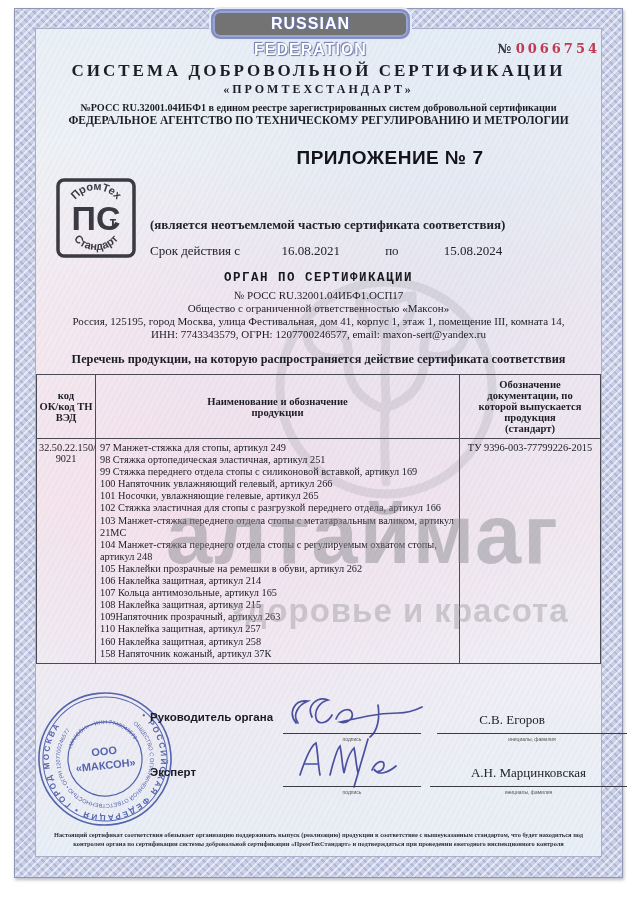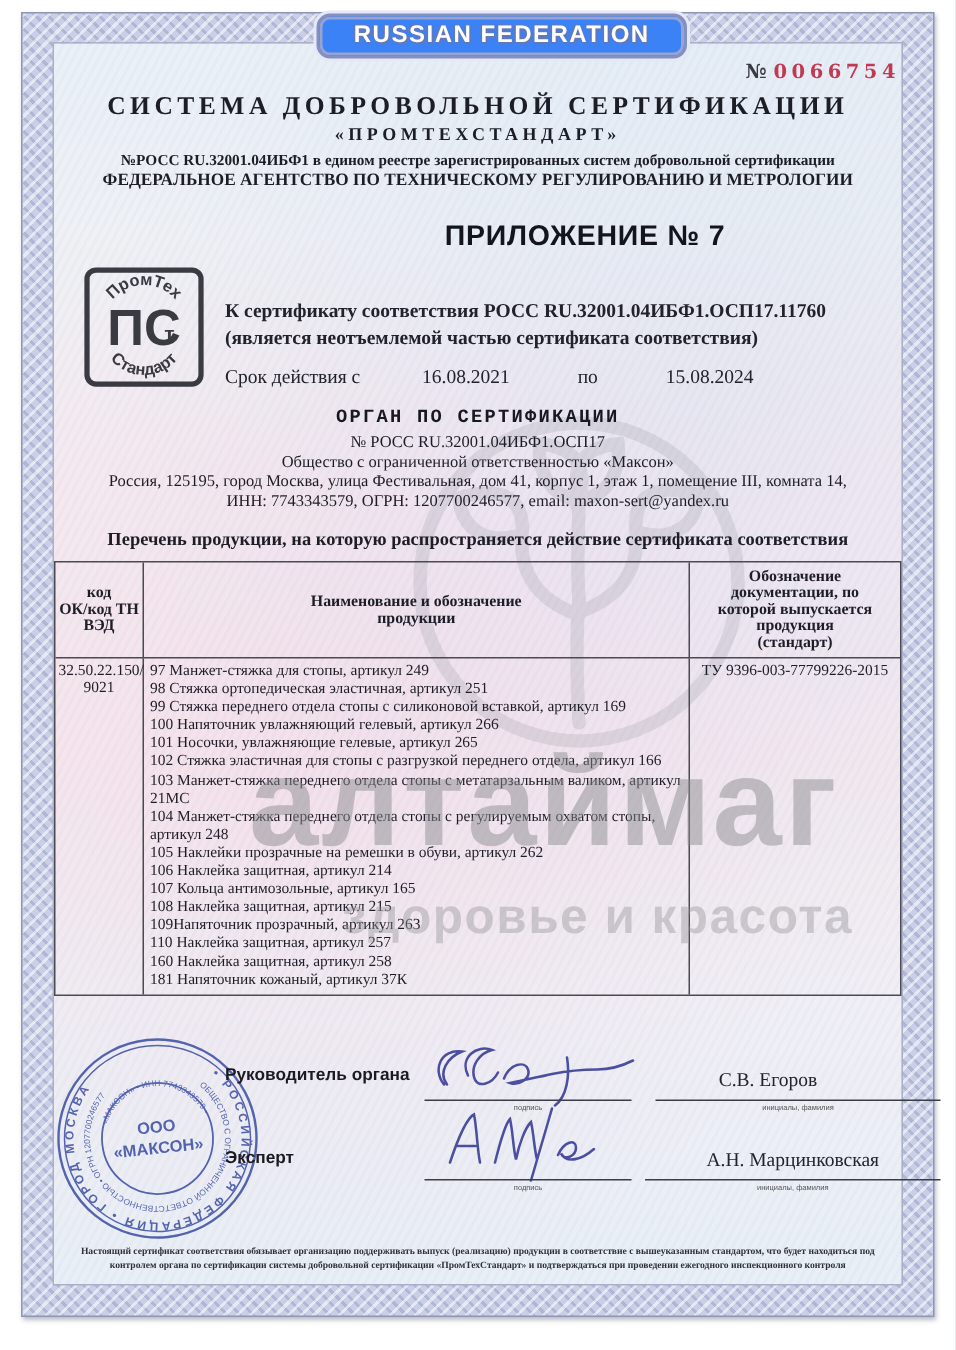--- a/index.html
+++ b/index.html
@@ -16,22 +16,22 @@
   .inner { position:absolute; left:35px; top:28px; width:567px; height:829px;
     border:1px solid #aab0c8;
     background:
       radial-gradient(circle at 30% 60%, rgba(240,200,220,.25), transparent 55%),
       radial-gradient(circle at 75% 30%, rgba(200,215,240,.3), transparent 55%),
       linear-gradient(180deg,#e9f0f7 0%,#eef1f5 14%,#f5ebf1 34%,#f6e9ef 58%,#f0eff5 78%,#e8eff6 100%);
   }
   .inner::after { content:""; position:absolute; inset:0;
     background:repeating-linear-gradient(118deg, rgba(150,165,200,.06) 0 2px, transparent 2px 5px); }
 
-  .banner { position:absolute; left:211px; top:9px; width:247px; height:30px;
-    background:#3b82f6; border:2px solid #8290c4; border-radius:9px;
+  .banner { position:absolute; left:211px; top:9px; width:199px; height:30px;
+    background:#737373; border:2px solid #8290c4; border-radius:9px;
     box-shadow:0 0 0 2px #e6e9f5, inset 0 0 0 2px #97a3d2;
     color:#fff; font:bold 16px/26px "Liberation Sans", sans-serif; letter-spacing:1px;
     text-align:center; text-shadow:1px 1px 1px #6a77ae, -1px -1px 1px #6a77ae; }
 
   .serial { position:absolute; top:41px; left:470px; width:130px; text-align:right;
     font:bold 13px "DejaVu Serif", serif; color:#3a3a44; }
   .serial .num { color:#bf3a52; letter-spacing:3px; }
 
   .ctext { position:absolute; left:40px; width:557px; text-align:center; color:#1d1d26; }
   .title1 { top:61px; font-weight:bold; font-size:17px; letter-spacing:3px; }
@@ -137,21 +137,20 @@
     <text font-family="Liberation Sans, sans-serif" font-size="11" font-weight="bold" fill="#3a3a42">
       <textPath href="#arcTop" startOffset="50%" text-anchor="middle">ПромТех</textPath>
     </text>
     <text font-family="Liberation Sans, sans-serif" font-size="11" font-weight="bold" fill="#3a3a42">
       <textPath href="#arcBot" startOffset="50%" text-anchor="middle">Стандарт</textPath>
     </text>
     <text x="41" y="53" text-anchor="middle" font-family="Liberation Sans, sans-serif" font-size="34" font-weight="bold" fill="#3a3a42">ПС</text>
     <text x="58" y="50" text-anchor="middle" font-family="Liberation Sans, sans-serif" font-size="14" font-weight="bold" fill="#3a3a42">т</text>
   </svg>
 
-  <div class="cert-line1">К сертификату соответствия РОСС RU.32001.04ИБФ1.ОСП17.11760</div>
   <div class="cert-line2">(является неотъемлемой частью сертификата соответствия)</div>
   <div class="validity">
     <span>Срок действия с</span>
     <span class="d1">16.08.2021</span>
     <span class="po">по</span>
     <span class="d2">15.08.2024</span>
   </div>
 
   <div class="ctext org-h">ОРГАН ПО СЕРТИФИКАЦИИ</div>
   <div class="ctext org-n">№ РОСС RU.32001.04ИБФ1.ОСП17</div>
@@ -182,21 +181,21 @@
         <div class="product-line">102 Стяжка эластичная для стопы с разгрузкой переднего отдела, артикул 166</div>
         <div class="product-line">103 Манжет-стяжка переднего отдела стопы с метатарзальным валиком, артикул 21МС</div>
         <div class="product-line">104 Манжет-стяжка переднего отдела стопы с регулируемым охватом стопы, артикул 248</div>
         <div class="product-line">105 Наклейки прозрачные на ремешки в обуви, артикул 262</div>
         <div class="product-line">106 Наклейка защитная, артикул 214</div>
         <div class="product-line">107 Кольца антимозольные, артикул 165</div>
         <div class="product-line">108 Наклейка защитная, артикул 215</div>
         <div class="product-line">109Напяточник прозрачный, артикул 263</div>
         <div class="product-line">110 Наклейка защитная, артикул 257</div>
         <div class="product-line">160 Наклейка защитная, артикул 258</div>
-        <div class="product-line">181 Напяточник кожаный, артикул 37К</div>
+        <div class="product-line">158 Напяточник кожаный, артикул 37К</div>
       </div>
     <div class="cell body std-cell">ТУ 9396-003-77799226-2015</div>
   </div>
 
   <div class="wm-brand">алтаймаг</div>
   <div class="wm-tag">здоровье и красота</div>
 
   <svg class="stamp" width="142" height="146" viewBox="0 0 142 142">
     <defs>
       <path id="stOut" d="M71 15 a56 56 0 1 1 -0.1 0"></path>

